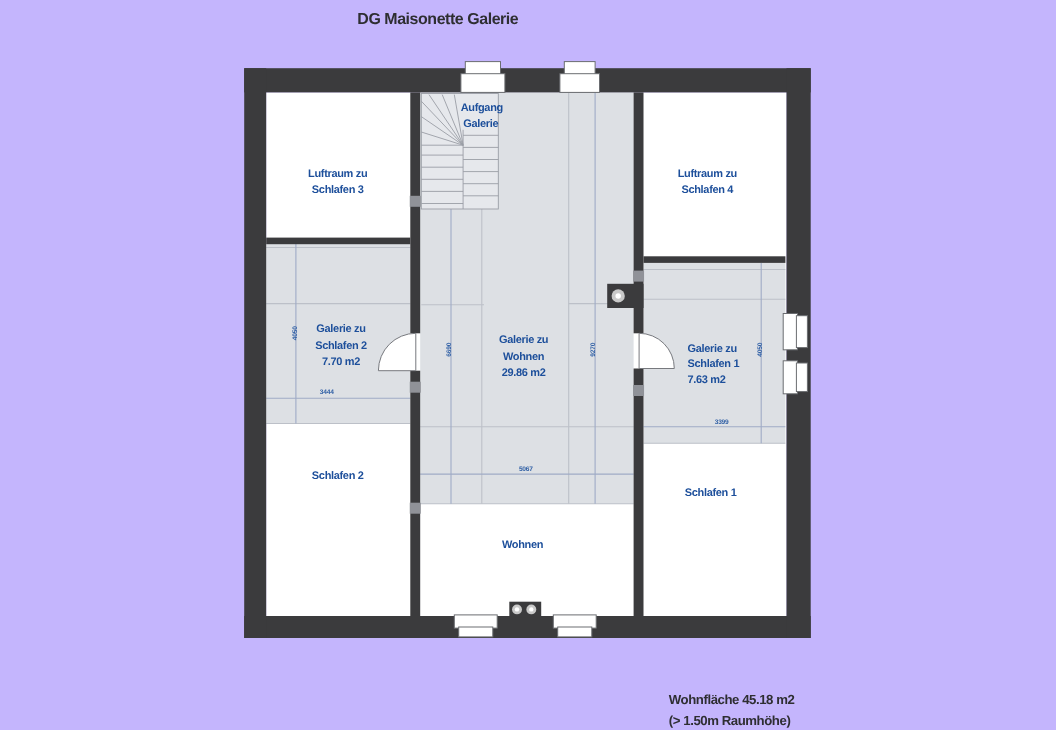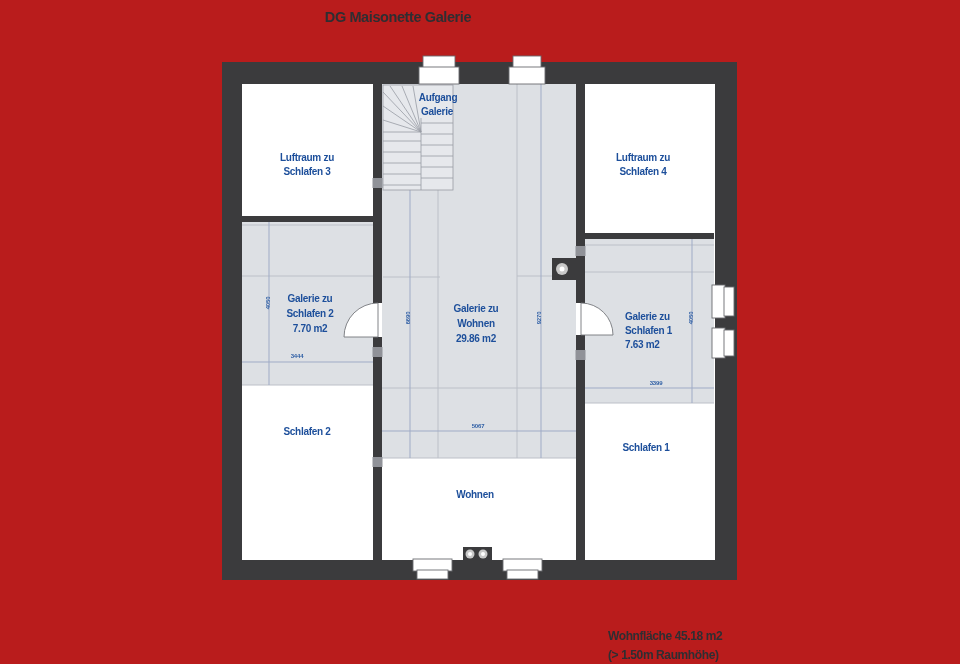--- a/index.html
+++ b/index.html
@@ -1,16 +1,16 @@
 <!DOCTYPE html>
 <html><head>
 <meta charset="utf-8">
 <style>
   html,body{margin:0;padding:0;background:#ffffff;}
-  .stage{position:relative;width:960px;height:664px;background:#b91c1c;overflow:hidden;
+  .stage{position:relative;width:960px;height:664px;background:#c4b5fd;overflow:hidden;
          font-family:"Liberation Sans", sans-serif;}
   svg{position:absolute;top:0;left:0;}
   text{font-family:"Liberation Sans", sans-serif;}
   .room-label{font-weight:bold;font-size:10px;letter-spacing:-0.3px;}
   .dim-label{font-weight:bold;font-size:6px;letter-spacing:-0.2px;}
   .title-label{font-weight:bold;font-size:14.5px;letter-spacing:-0.4px;}
   .footer-label{font-weight:bold;font-size:12px;letter-spacing:-0.4px;}
 </style>
 </head>
 <body>

